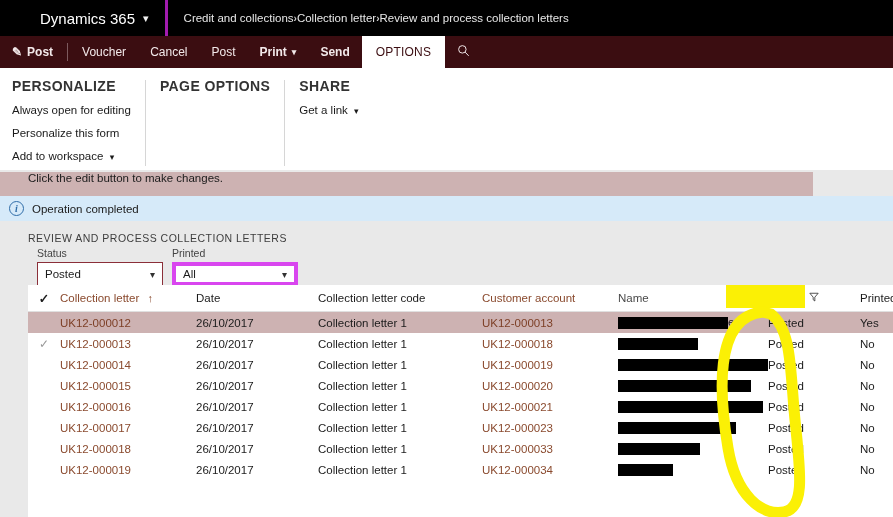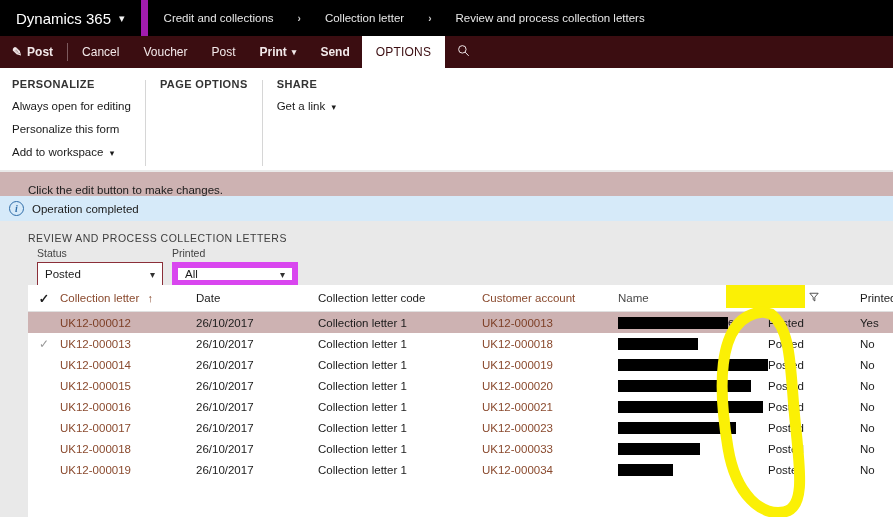--- a/index.html
+++ b/index.html
@@ -12,30 +12,31 @@
   #app { position: relative; width: 893px; height: 517px; background:#e9e9e9; }
 
   
   .topbar {
     position:absolute; left:0; top:0; width:893px; height:36px;
     background:#000000; display:flex; align-items:stretch;
   }
   .brand {
     display:flex; align-items:center; gap:8px;
     padding:0 16px; color:#ffffff; font-size:15px;
-    border-right:7px solid #a21caf;
+    border-right:3px solid #a21caf;
+    margin-left:24px;
   }
   .brand .chev { font-size:11px; opacity:.95; }
   .app-title {
     display:flex; align-items:center; padding:0 18px;
     color:#ffffff; font-size:16px;
     border-right:1px solid #3a3a3a;
   }
   .breadcrumb {
-    display:flex; align-items:center; gap:24px;
+    display:flex; align-items:center; gap:0;
     padding:0 16px; color:#e8e8e8; font-size:11.5px;
   }
   .breadcrumb .sep { color:#cfcfcf; font-size:10px; font-weight:bold; }
   .breadcrumb .crumb { white-space:nowrap; }
 
   
   .ribbon {
     position:absolute; left:0; top:36px; width:893px; height:32px;
     background:#3b0d11; display:flex; align-items:stretch;
   }
@@ -53,36 +54,36 @@
   .pencil { display:inline-block; transform:rotate(0deg); font-size:12px; }
 
   
   .optpanel {
     position:absolute; left:0; top:68px; width:893px; height:102px;
     background:#ffffff;
   }
   .optgroups { display:flex; padding:10px 0 0 12px; height:100%; }
   .optgroup { position:relative; padding:0 14px 0 0; height:84px; }
   .optgroup .gtitle {
-    font-size:11px; font-weight:bold; color:#333; letter-spacing:.4px;
+    font-size:14px; font-weight:bold; color:#333; letter-spacing:.4px;
     margin-bottom:9px; text-transform:uppercase;
   }
   .optcols { display:flex; gap:0; }
   .optcol { display:flex; flex-direction:column; gap:9px; }
   .optlink {
     font-size:11.5px; color:#1a1a1a; white-space:nowrap; line-height:14px;
   }
   .optlink .chev { font-size:9px; margin-left:3px; }
   .vdiv { width:1px; background:#d6d6d6; margin:2px 14px 6px 0; height:86px; }
 
   
   .msg-edit {
-    position:absolute; left:0; top:172px; width:893px; height:24px;
+    position:absolute; left:0; top:172px; width:813px; height:24px;
     background:#cdb2b2; color:#1b1b1b; font-size:11.5px;
-    display:flex; align-items:flex-end; padding-left:28px;
+    display:flex; align-items:flex-start; padding-left:28px;
   }
   .msg-info {
     position:absolute; left:0; top:196px; width:893px; height:25px;
     background:#d6eaf9; color:#1b1b1b; font-size:11.5px;
     display:flex; align-items:center; gap:8px; padding-left:9px;
   }
   .info-ico {
     width:15px; height:15px; border:1.4px solid #2f6da8; border-radius:50%;
     color:#2f6da8; font-size:10px; font-style:italic; font-weight:bold;
     display:flex; align-items:center; justify-content:center; flex:0 0 auto;
@@ -100,21 +101,21 @@
   .filters { position:absolute; left:28px; top:26px; display:flex; align-items:flex-end; gap:9px; }
   .fgroup { display:flex; flex-direction:column; }
   .flabel { font-size:10.5px; color:#444; margin-bottom:2px; height:13px; }
   .quickfilter {
     width:172px; height:24px; background:#fff; border:1px solid #8a8a8a;
     display:flex; align-items:center; gap:6px; padding:0 8px;
   }
   .quickfilter .srch { font-size:11px; color:#666; }
   .qf-text { font-size:11.5px; color:#777; }
   .ddown {
-    width:126px; height:24px; background:#fff; border:6px solid #d946ef;
+    width:126px; height:24px; background:#fff; border:4px solid #d946ef;
     display:flex; align-items:center; justify-content:space-between; padding:0 7px;
     font-size:11.5px; color:#1b1b1b;
   }
   .ddown.accented { border:1px solid #8b2f39; }
   .ddown .chev { font-size:10px; color:#333; }
 
   
   .grid {
     position:absolute; left:28px; top:64px; width:865px; height:232px;
     background:#ffffff;
@@ -170,24 +171,24 @@
     </div>
   </div>
 
   <div class="ribbon">
     <div class="rb-item strong">
       <span class="pencil">✎</span>
       <span>Post</span>
     </div>
     <div class="rb-sep"></div>
     <div class="rb-item">
+      <span>Voucher</span>
+    </div>
+    <div class="rb-item">
       <span>Cancel</span>
-    </div>
-    <div class="rb-item">
-      <span>Voucher</span>
     </div>
     <div class="rb-item">
       <span>Post</span>
     </div>
     <div class="rb-item strong">
       <span>Print</span>
       <span class="rb-chev">▾</span>
     </div>
     <div class="rb-item strong">
       <span>Send</span>

